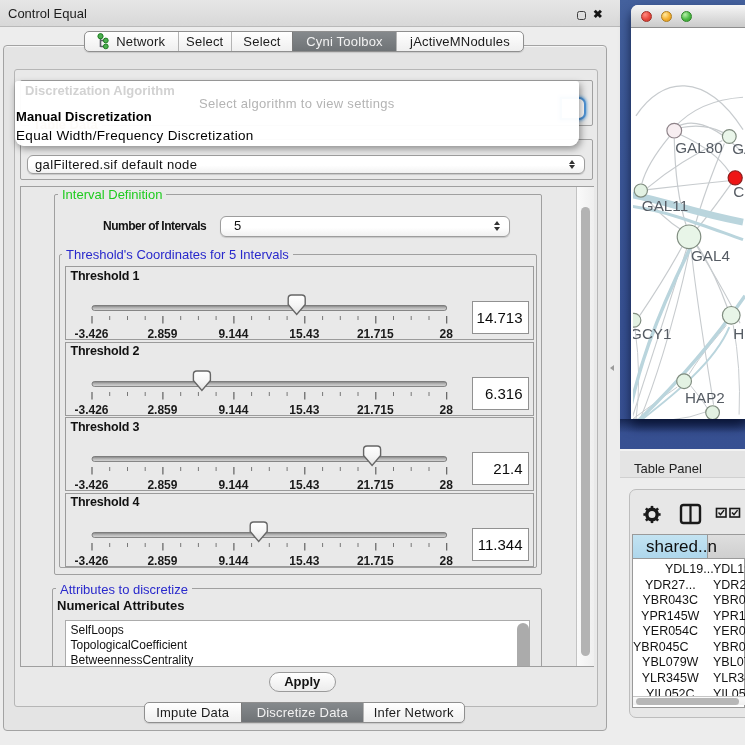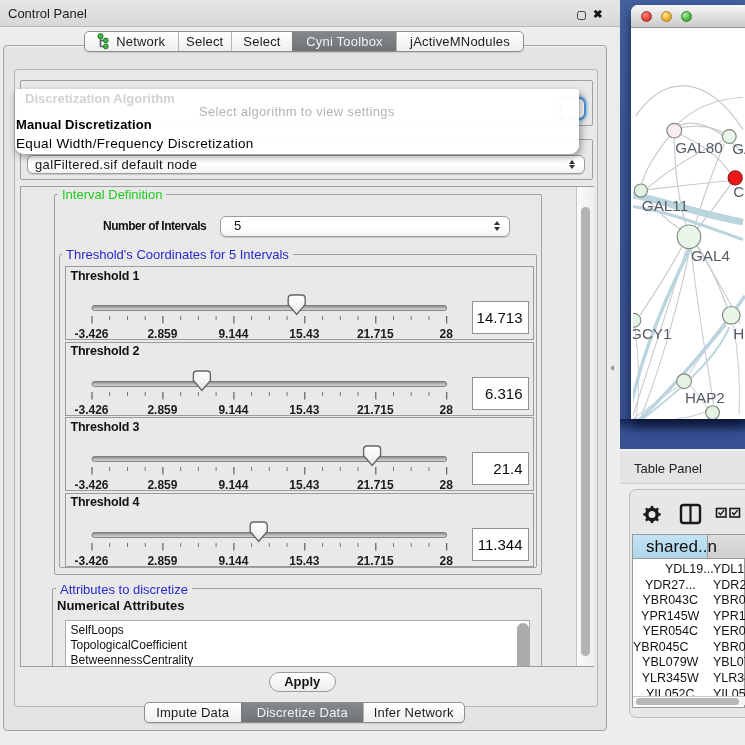--- a/index.html
+++ b/index.html
@@ -75,35 +75,35 @@
 .vthumb { position:absolute; background:#b3b3b3; border-radius:5px; }
 
 
 #backdrop { left:620px; top:0; width:125px; height:455px;
   background:linear-gradient(180deg,#44619d 0%, #3c5898 30%, #385293 70%, #375092 100%); }
 #macwin { left:631px; top:5px; width:114px; height:414px; border-radius:7px 0 0 0;
   box-shadow:0 7px 12px rgba(6,16,48,0.8); background:#fff; }
 #mactb { position:absolute; left:0; top:0; width:114px; height:23px; border-radius:7px 0 0 0;
   background:linear-gradient(#f6f6f6,#cbcbcb); border-bottom:1px solid #8e8e8e; }
 .light { position:absolute; top:6px; width:11px; height:11px; border-radius:50%; }
-#tpbar { left:620px; top:449px; width:125px; height:35px; background:#e4e4e4;
+#tpbar { left:620px; top:449px; width:125px; height:29px; background:#e4e4e4;
   border-top:2px solid #f2f2f2; border-bottom:1px solid #d0d0d0;}
 #tpbar span { position:absolute; left:14px; top:10px; font-size:13px; color:#222; }
 #card { left:629px; top:489px; width:130px; height:229px; background:#e7e7e7;
   border:1px solid #bdbdbd; border-radius:7px; }
 #tblwrap { position:absolute; left:632px; top:534px; width:113px; height:174px;
   border:1px solid #9a9a9a; background:#fff; }
 .hcell { position:absolute; top:0; height:24px; font-size:17px; color:#0e0e0e;
   text-align:left; line-height:24px; border-right:1px solid #9a9a9a;
   border-bottom:1px solid #9a9a9a; }
 .trow { position:absolute; font-size:12.5px; color:#131313; white-space:nowrap; }
 </style></head><body>
 <div id="stage">
 <div class="abs" id="titlebar">
-      <span class="t">Control Panel</span>
+      <span class="t">Control Equal</span>
     </div>
 <div id="winsq"></div>
     <div id="winx">✖</div>
 <div class="abs" id="outerbox"></div>
 <div class="abs tabstrip" style="left:84px; top:31px; width:440px;">
       <div class="seg" style="width:92.5px;"><svg width="15" height="17" viewBox="0 0 15 17" style="margin-right:4px">
           <path d="M3.5 3.5 V14 M3.5 7.5 H8.5 M3.5 13.5 H8.5" stroke="#5b6068" stroke-width="1.6" fill="none"></path>
           <circle cx="3.5" cy="3.2" r="2.6" fill="#4caf50" stroke="#1e7d22" stroke-width="1"></circle>
           <circle cx="8.8" cy="7.5" r="2.4" fill="#4caf50" stroke="#1e7d22" stroke-width="1"></circle>
           <circle cx="8.8" cy="13.4" r="2.4" fill="#4caf50" stroke="#1e7d22" stroke-width="1"></circle>
@@ -118,21 +118,21 @@
 <div class="abs" style="left:560px; top:97px; width:26px; height:23px; background:#fff; border:2.5px solid #4f94d6; border-radius:0 7px 7px 0; box-shadow:0 0 3px 1px rgba(90,160,220,0.8);"></div>
 <div class="groupbox" style="left:20px; top:139px; width:573px; height:40.5px;"></div>
 <div class="grouplab" style="left:21px; top:117px; font-weight:bold; color:#a16207;margin-left:8px;">Table Data</div>
 <div class="combo" style="left:27px; top:155px; width:558px; height:19px;">
       <span class="txt" style="left:7px; letter-spacing:0.35px;">galFiltered.sif default node</span>
       <span class="arr" style="right:9px;">
         <i class="up"></i>
         <i class="dn"></i>
       </span>
     </div>
-<div class="abs" style="left:14.5px; top:89px; width:564.5px; height:64.5px; background:rgba(255,255,255,0.97); border-radius:3px 3px 9px 9px; box-shadow:1.5px 3px 7px rgba(0,0,0,0.38); z-index:40;">
+<div class="abs" style="left:14.5px; top:81px; width:564.5px; height:64.5px; background:rgba(255,255,255,0.97); border-radius:3px 3px 9px 9px; box-shadow:1.5px 3px 7px rgba(0,0,0,0.38); z-index:40;">
       <div style="position:absolute; left:10.5px; top:1.5px; font-size:13px; font-weight:bold; color:#d2d2d2;">Discretization Algorithm</div>
       <div style="position:absolute; left:0; right:0; top:14.5px; text-align:center; font-size:13px; letter-spacing:0.3px; color:#b4b4b4;">Select algorithm to view settings</div>
       <div style="position:absolute; left:1.5px; top:28px; font-size:13px; letter-spacing:0.1px; font-weight:bold; color:#000;">Manual Discretization</div>
       <div style="position:absolute; left:1.5px; top:47px; font-size:13.5px; letter-spacing:0.35px; color:#000;">Equal Width/Frequency Discretization</div>
     </div>
 <div class="abs" style="left:20px; top:186px; width:574px; height:480.5px; border:1px solid #9f9f9f; background:#e9e9e9; overflow:hidden;">
 <div class="groupbox" style="left:33px; top:6.5px; width:488px; height:381px;"></div>
 <div class="grouplab" style="left:37px; top:0px; color:#1ecb1e;">Interval Definition</div>
 <div class="abs" style="left:82px; top:31.5px; font-size:12px; font-weight:bold; color:#111; letter-spacing:-0.5px;">Number of Intervals</div>
 <div class="combo" style="left:199px; top:29px; width:290px; height:20.5px;">

